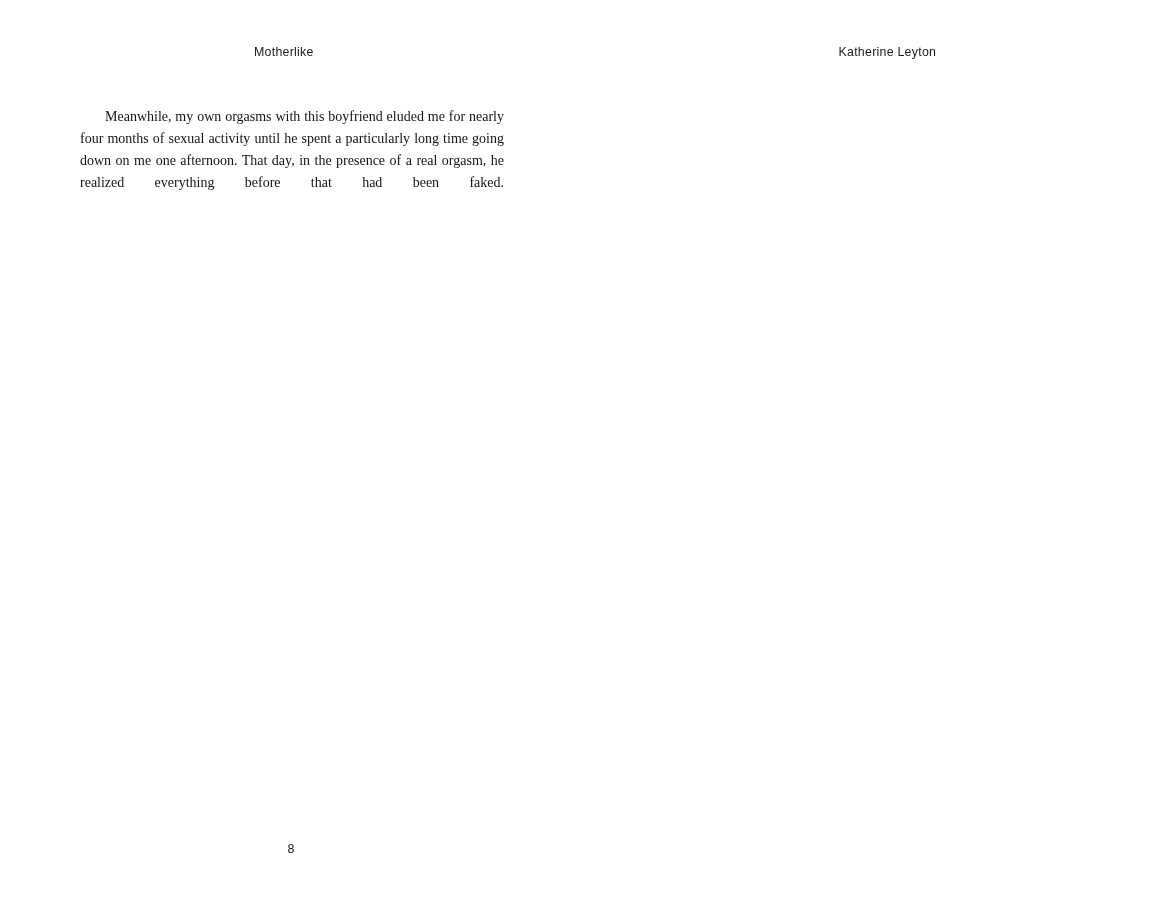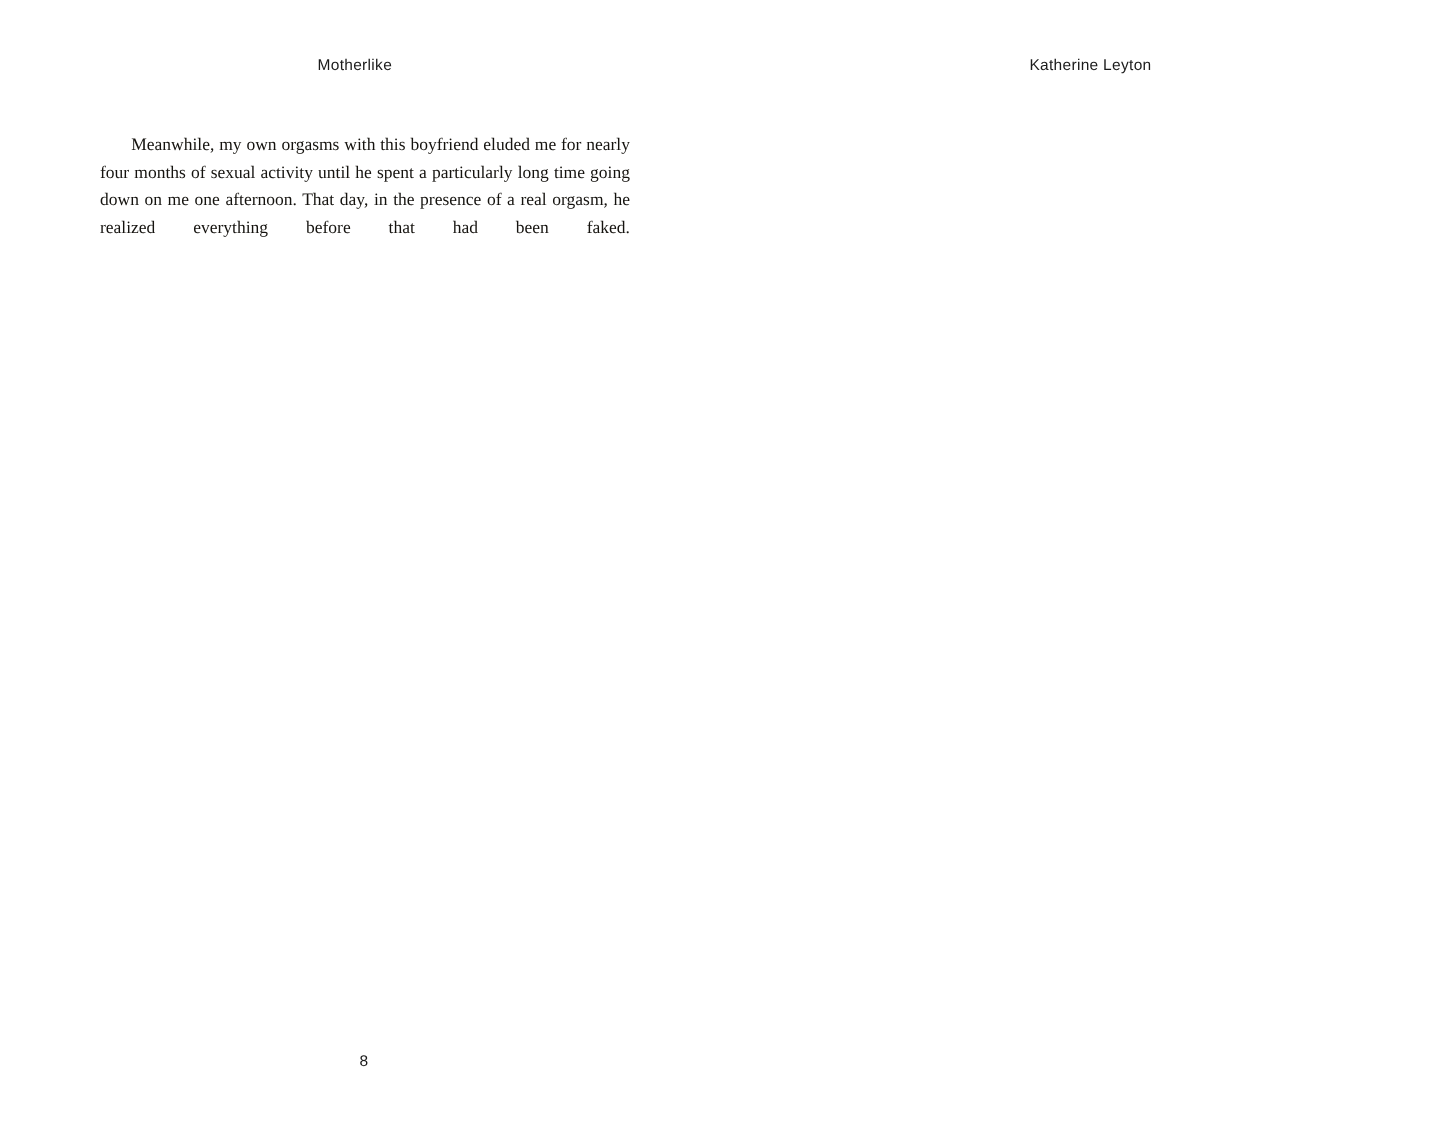--- a/index.html
+++ b/index.html
@@ -33,21 +33,21 @@
   .running-head {
     position: absolute;
     top: 45px;
     font-family: "Liberation Sans", sans-serif;
     font-size: 12.4px;
     letter-spacing: 0.25px;
     color: #1b1b1b;
     white-space: nowrap;
   }
   .page-left .running-head { left: 254px; }
-  .page-right .running-head { left: 241px; }
+  .page-right .running-head { left: 256px; }
 
   
   .text-block {
     position: absolute;
     top: 106px;
     width: 424px;
   }
   .page-left .text-block { left: 80px; }
 
   .para {

